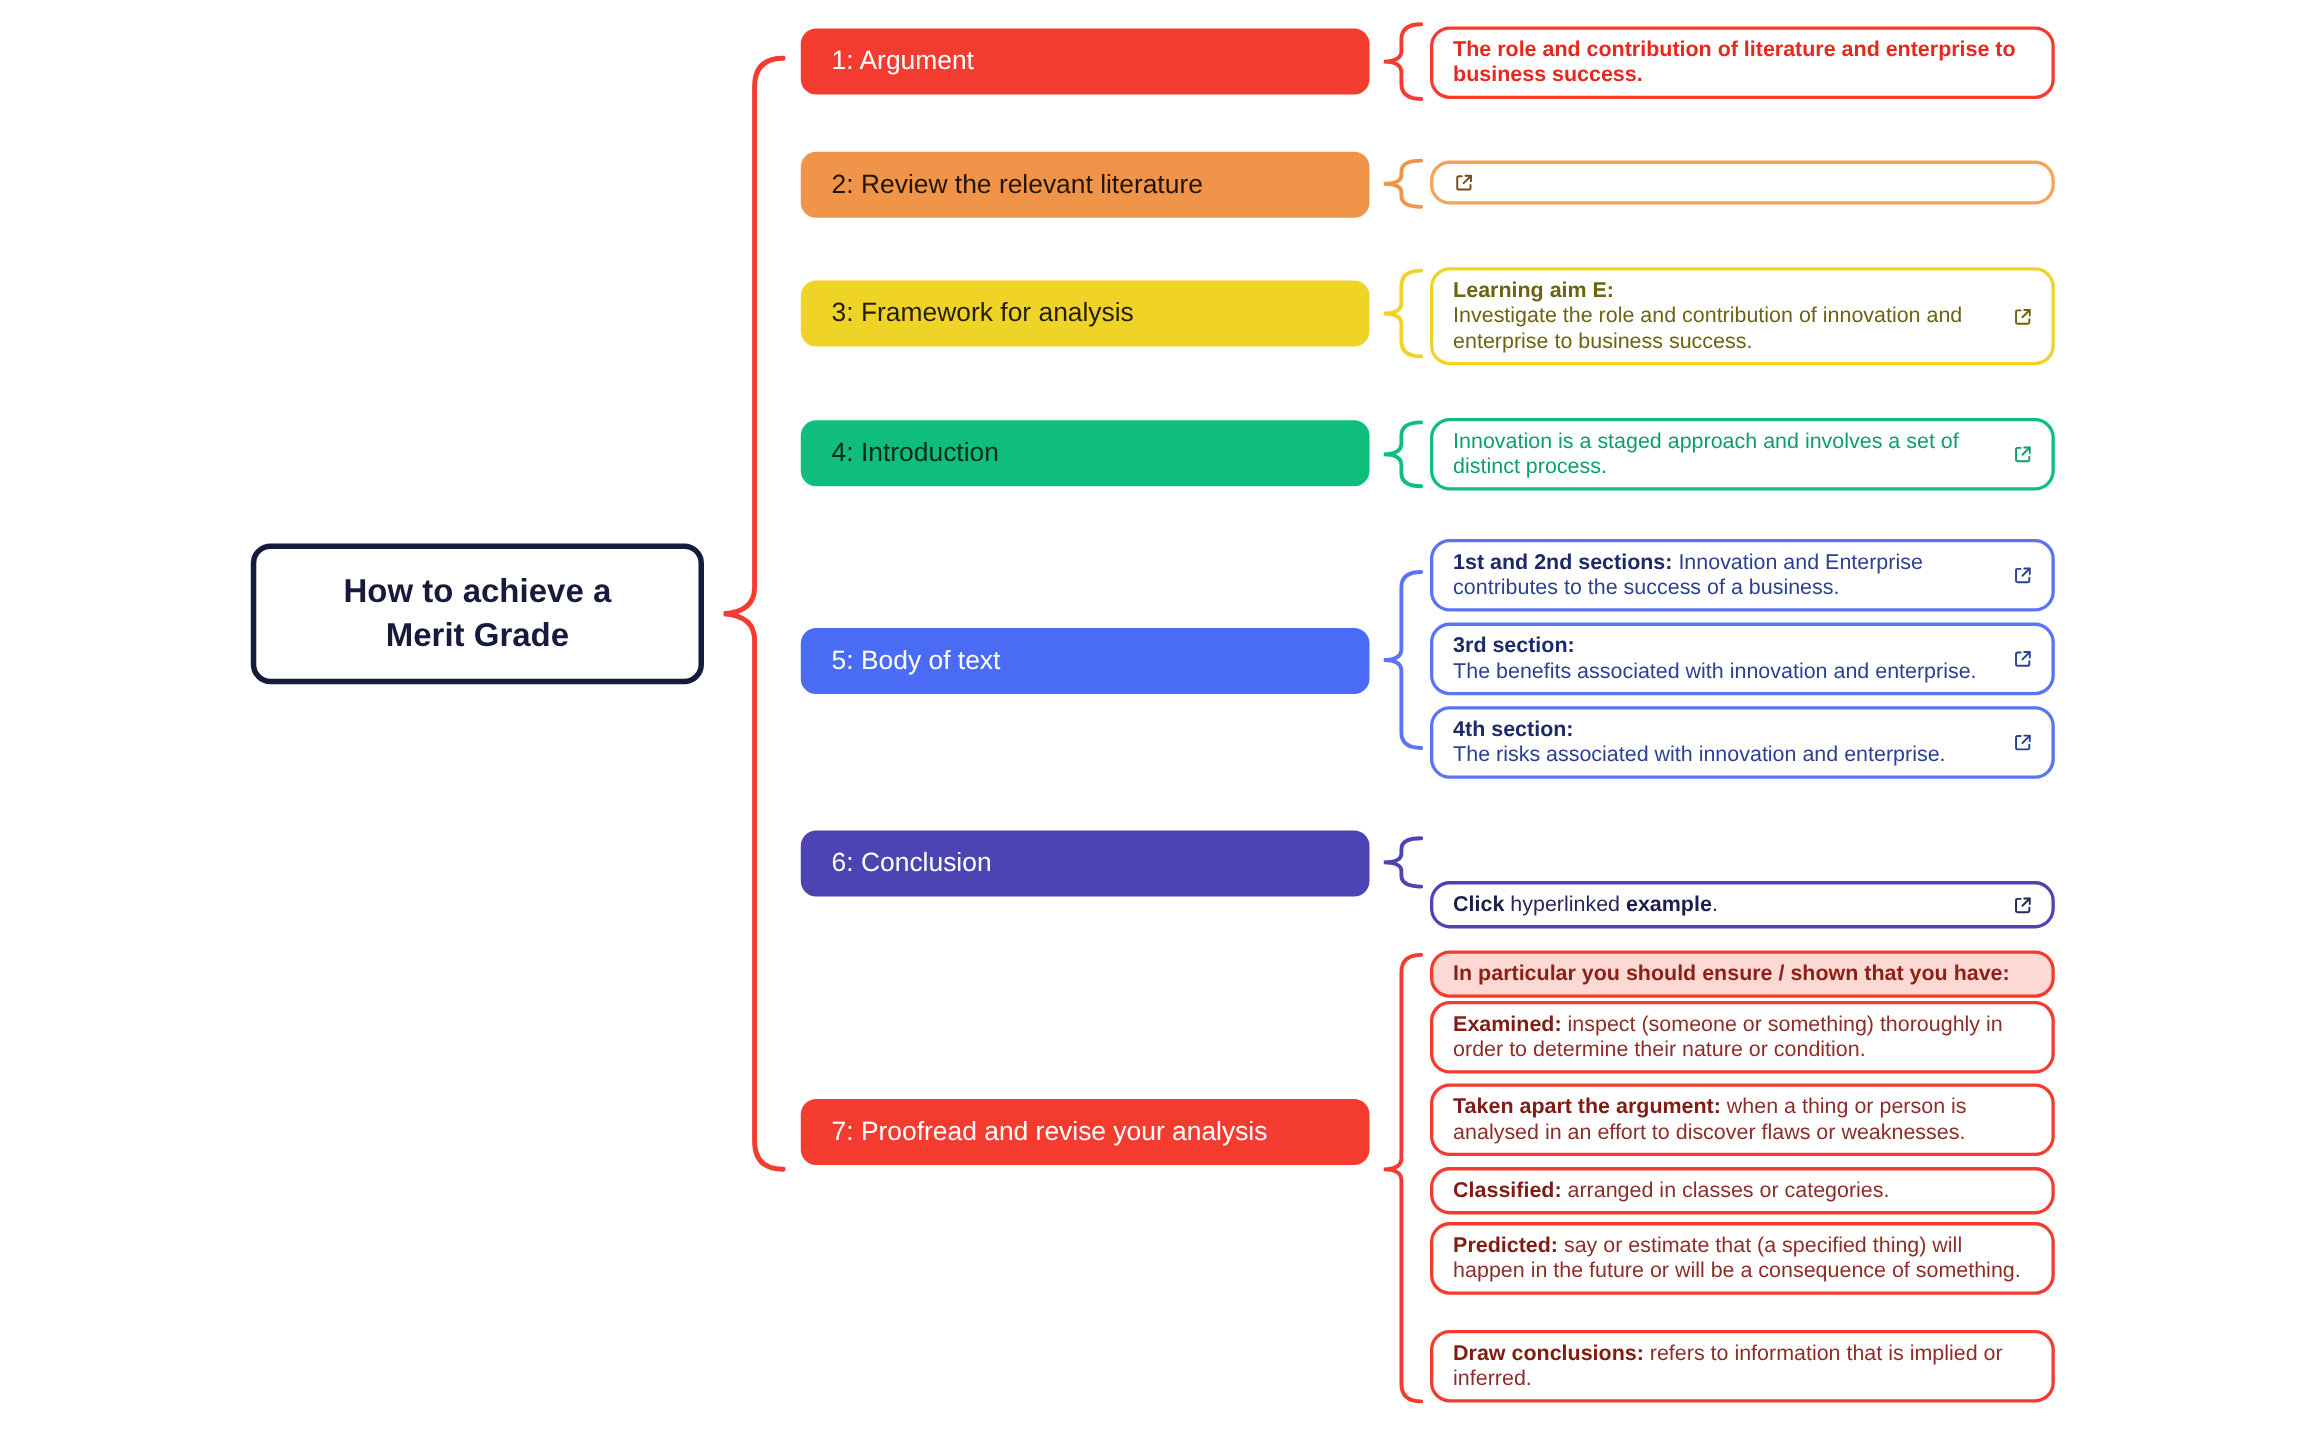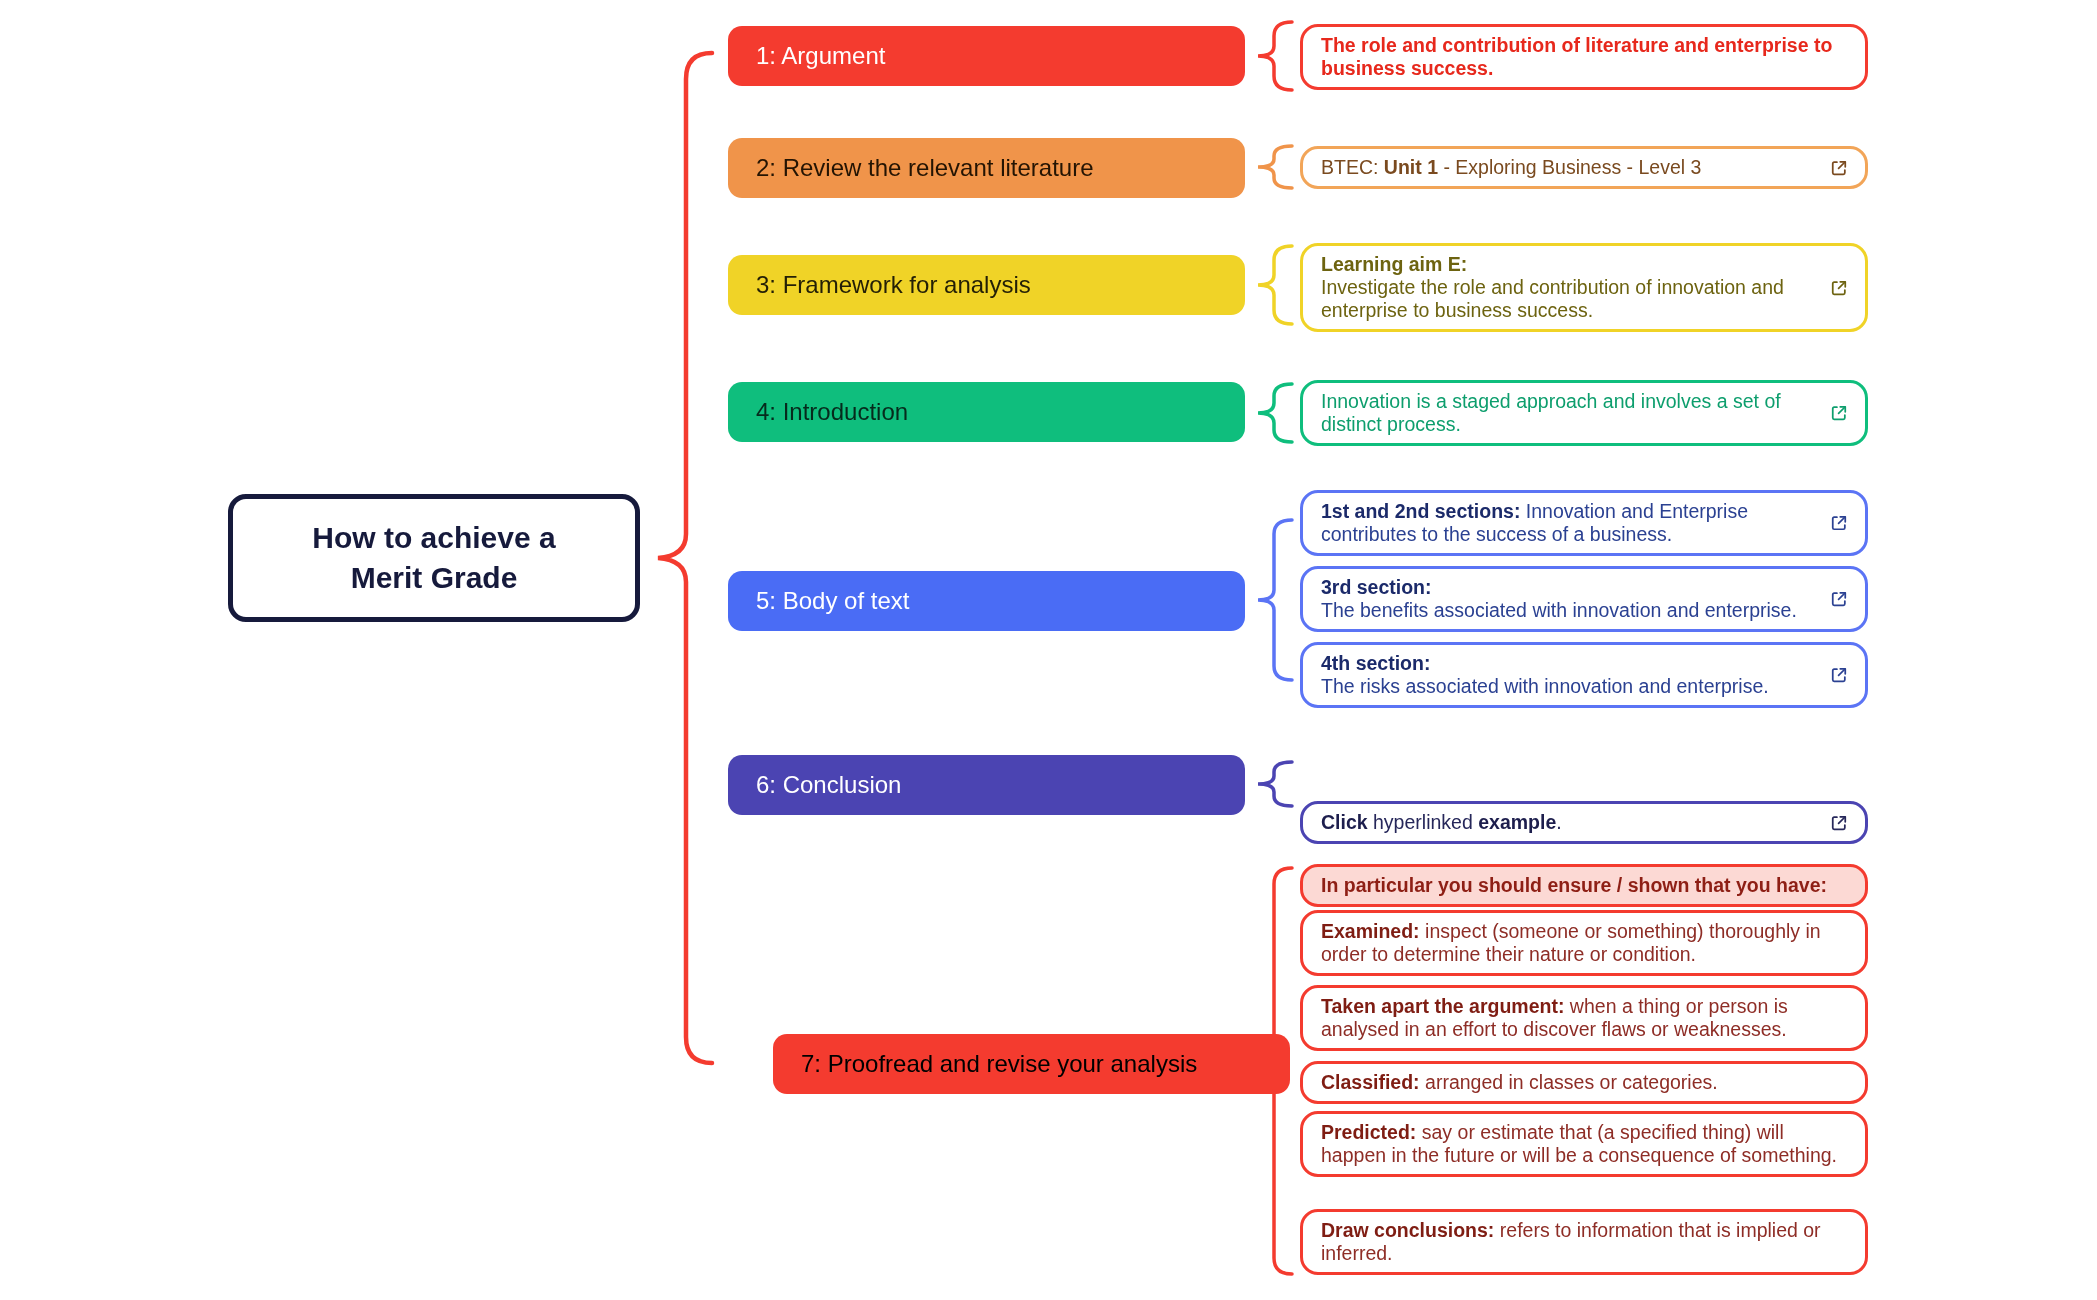--- a/index.html
+++ b/index.html
@@ -23,21 +23,21 @@
     position:absolute;left:728px;width:517px;height:60px;box-sizing:border-box;
     border-radius:14px;display:flex;align-items:center;padding-left:28px;
     font-size:24px;font-weight:500;cursor:pointer;
   }
   #b1{top:26px;background:var(--red);color:#ffffff;}
   #b2{top:138px;background:var(--orange);color:#241403;}
   #b3{top:255px;background:var(--yellow);color:#231f06;}
   #b4{top:382px;background:var(--green);color:#062a1c;}
   #b5{top:571px;background:var(--blue);color:#ffffff;}
   #b6{top:755px;background:var(--indigo);color:#ffffff;}
-  #b7{top:1034px;background:var(--red);color:#000000;margin-left:45px;}
+  #b7{top:999px;background:var(--red);color:#ffffff;}
 
   .detail{
     position:absolute;left:1300px;width:568px;box-sizing:border-box;
     background:#ffffff;border:3px solid;border-radius:18px;
     padding:7px 16px 7px 18px;font-size:19.5px;line-height:1.18;
     display:flex;align-items:center;gap:10px;cursor:pointer;
   }
   .detail .txt{flex:1;}
   .detail .ext{flex:none;width:20px;height:20px;display:block;}
   .b{font-weight:bold;}
@@ -104,21 +104,20 @@
   </div>
   <div class="branch" id="b7">
     <span>7: Proofread and revise your analysis</span>
   </div>
 
   <div class="detail" id="d1">
     <span class="txt">The role and contribution of literature and enterprise to business success.</span>
   </div>
 
   <div class="detail" id="d2">
-    <span class="txt"><span>BTEC: </span><span class="b">Unit 1</span><span> - Exploring Business - Level 3</span></span>
     <svg class="ext" viewBox="0 0 24 24" fill="none" stroke="currentColor" stroke-width="2.1" stroke-linecap="round" stroke-linejoin="round">
         <path d="M9.5 5H6.2C5.1 5 4.5 5.6 4.5 6.7V17.8C4.5 18.9 5.1 19.5 6.2 19.5H17.3C18.4 19.5 19 18.9 19 17.8V14.5"></path>
         <path d="M13.5 4.5H19.5V10.5"></path>
         <path d="M19.2 4.8L11.5 12.5"></path>
       </svg>
   </div>
 
   <div class="detail" id="d3">
     <span class="txt"><span class="blockhead">Learning aim E:</span><span>Investigate the role and contribution of innovation and enterprise to business success.</span></span>
     <svg class="ext" viewBox="0 0 24 24" fill="none" stroke="currentColor" stroke-width="2.1" stroke-linecap="round" stroke-linejoin="round">

